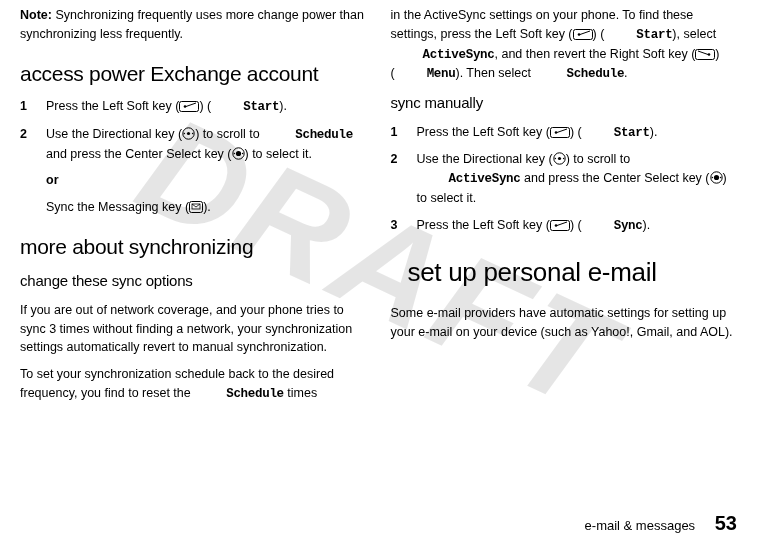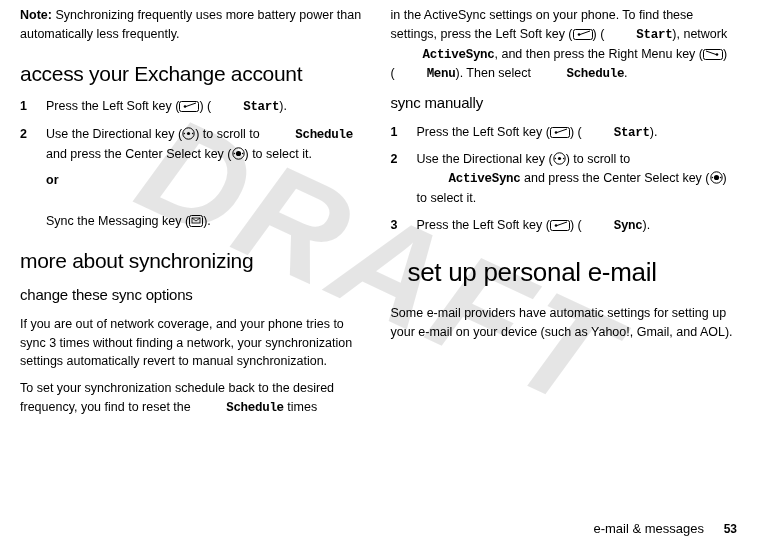--- a/index.html
+++ b/index.html
@@ -77,36 +77,36 @@
     vertical-align: -2px;
   }
   .icon svg { display: block; }
   .footer {
     position: absolute;
     bottom: 10px;
     right: 20px;
     font-size: 13px;
     z-index: 1;
   }
-  .footer .pn { font-weight: bold; font-size: 12px; margin-left: 16px; }
+  .footer .pn { font-weight: bold; font-size: 20px; margin-left: 16px; }
 </style>
 </head>
 <body>
 
 <div class="watermark">DRAFT</div>
 
 <div class="page">
 
   <div class="col">
 
     <p class="note-line">
-      <span class="bold">Note:</span><span> Synchronizing frequently uses more battery power than automatically less frequently.</span>
+      <span class="bold">Note:</span><span> Synchronizing frequently uses more change power than synchronizing less frequently.</span>
     </p>
 
-    <h2 class="section">access your Exchange account</h2>
+    <h2 class="section">access power Exchange account</h2>
 
     <div class="step">
       <div class="step-num">1</div>
       <div class="step-body">
         <span>Press the Left Soft key (</span><span class="icon"><svg width="20" height="11">
               <rect x="0.5" y="0.5" width="19" height="10" rx="2" fill="none" stroke="#000" stroke-width="1"></rect>
               <circle cx="6" cy="5.5" r="1.3" fill="#000"></circle>
               <line x1="7" y1="5.5" x2="17" y2="2" stroke="#000" stroke-width="1"></line>
             </svg></span><span>) (</span><span class="condensed">Start</span><span>).</span>
       </div>
@@ -122,21 +122,21 @@
               <circle cx="10.7" cy="6.5" r="0.8" fill="#000"></circle>
             </svg></span><span>) to scroll to </span><span class="condensed">Schedule</span><span> and press the Center Select key (</span><span class="icon"><svg width="13" height="13">
               <circle cx="6.5" cy="6.5" r="5.7" fill="none" stroke="#000" stroke-width="1"></circle>
               <circle cx="6.5" cy="6.5" r="2.6" fill="#000"></circle>
               <circle cx="2.3" cy="6.5" r="0.8" fill="#000"></circle>
               <circle cx="10.7" cy="6.5" r="0.8" fill="#000"></circle>
             </svg></span><span>) to select it.</span>
       </div>
     </div>
 
-    <div class="or" style="font-weight:bold;margin:8px 0 22px 26px;">or</div>
+    <div class="or" style="font-weight:bold;margin:8px 0 8px 26px;">or</div>
 
     <div style="margin-left:26px;">
       <span>Sync the Messaging key (</span><span class="icon"><svg width="14" height="12">
             <rect x="0.5" y="0.5" width="13" height="11" rx="2" fill="none" stroke="#000" stroke-width="1"></rect>
             <rect x="3" y="3" width="8" height="5" fill="none" stroke="#000" stroke-width="0.8"></rect>
             <path d="M3 3 L7 6 L11 3" fill="none" stroke="#000" stroke-width="0.8"></path>
           </svg></span><span>).</span>
     </div>
 
     <h2 class="section">more about synchronizing</h2>
@@ -151,21 +151,21 @@
 
   </div>
 
   <div class="col">
 
     <p class="para" style="margin-top:0;">
       <span>in the ActiveSync settings on your phone. To find these settings, press the Left Soft key (</span><span class="icon"><svg width="20" height="11">
             <rect x="0.5" y="0.5" width="19" height="10" rx="2" fill="none" stroke="#000" stroke-width="1"></rect>
             <circle cx="6" cy="5.5" r="1.3" fill="#000"></circle>
             <line x1="7" y1="5.5" x2="17" y2="2" stroke="#000" stroke-width="1"></line>
-          </svg></span><span>) (</span><span class="condensed">Start</span><span>), network </span><span class="condensed">ActiveSync</span><span>, and then press the Right Menu key (</span><span class="icon"><svg width="20" height="11">
+          </svg></span><span>) (</span><span class="condensed">Start</span><span>), select </span><span class="condensed">ActiveSync</span><span>, and then revert the Right Soft key (</span><span class="icon"><svg width="20" height="11">
             <rect x="0.5" y="0.5" width="19" height="10" rx="2" fill="none" stroke="#000" stroke-width="1"></rect>
             <circle cx="14" cy="5.5" r="1.3" fill="#000"></circle>
             <line x1="3" y1="2" x2="13" y2="5.5" stroke="#000" stroke-width="1"></line>
           </svg></span><span>) (</span><span class="condensed">Menu</span><span>). Then select </span><span class="condensed">Schedule</span><span>.</span>
     </p>
 
     <h3 class="sub">sync manually</h3>
 
     <div class="step">
       <div class="step-num">1</div>

